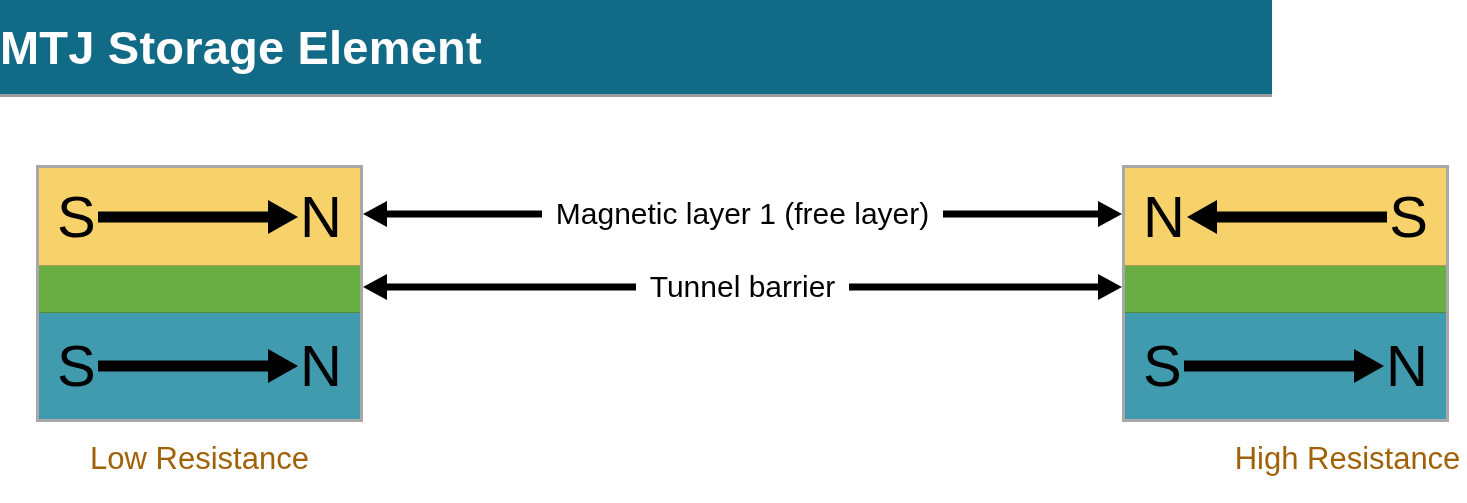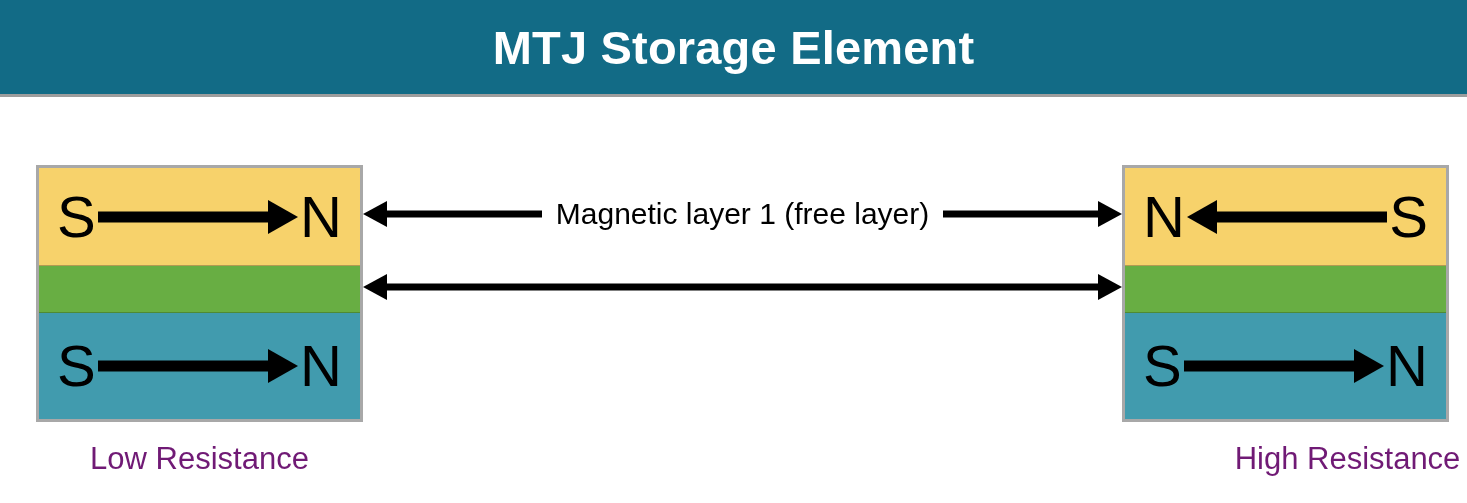--- a/index.html
+++ b/index.html
@@ -14,28 +14,27 @@
     overflow: hidden;
     font-family: "Liberation Sans", sans-serif;
     -webkit-font-smoothing: antialiased;
   }
 
   
   #header-banner {
     position: absolute;
     left: 0;
     top: 0;
-    width: 1467px;
+    width: 1272px;
     height: 97px;
     background: #126B86;
     border-bottom: 3px solid #9d9d9d;
     box-sizing: border-box;
     display: flex;
     align-items: center;
-    justify-content: center;
   }
   #header-title {
     color: #ffffff;
     font-size: 47px;
     font-weight: 700;
     letter-spacing: 0.2px;
     font-family: "Liberation Sans", sans-serif;
     line-height: 1;
     white-space: nowrap;
   }
@@ -180,21 +179,21 @@
 
   
   .caption {
     position: absolute;
     top: 440px;
     width: 327px;
     text-align: center;
     font-family: "Liberation Sans", sans-serif;
     font-size: 31px;
     font-weight: 400;
-    color: #701a75;
+    color: #a16207;
     line-height: 1.2;
     white-space: nowrap;
   }
   #caption-left  { left: 36px; }
   #caption-right { left: 1184px; }
 </style>
 </head>
 <body>
 
 <div id="header-banner">
@@ -226,20 +225,21 @@
 <div id="callouts">
 
   <div class="callout-row" id="callout-free">
     <span class="callout-arrow dir-left"></span>
     <span class="callout-label">Magnetic layer 1 (free layer)</span>
     <span class="callout-arrow dir-right"></span>
   </div>
 
   <div class="callout-row" id="callout-barrier">
     <span class="callout-arrow dir-left"></span>
+    <span class="callout-label">Tunnel barrier</span>
     <span class="callout-arrow dir-right"></span>
   </div>
 
 
 </div>
 
 <div class="stack" id="stack-right">
 
   <div class="layer layer-free">
     <div class="magnet-row">

